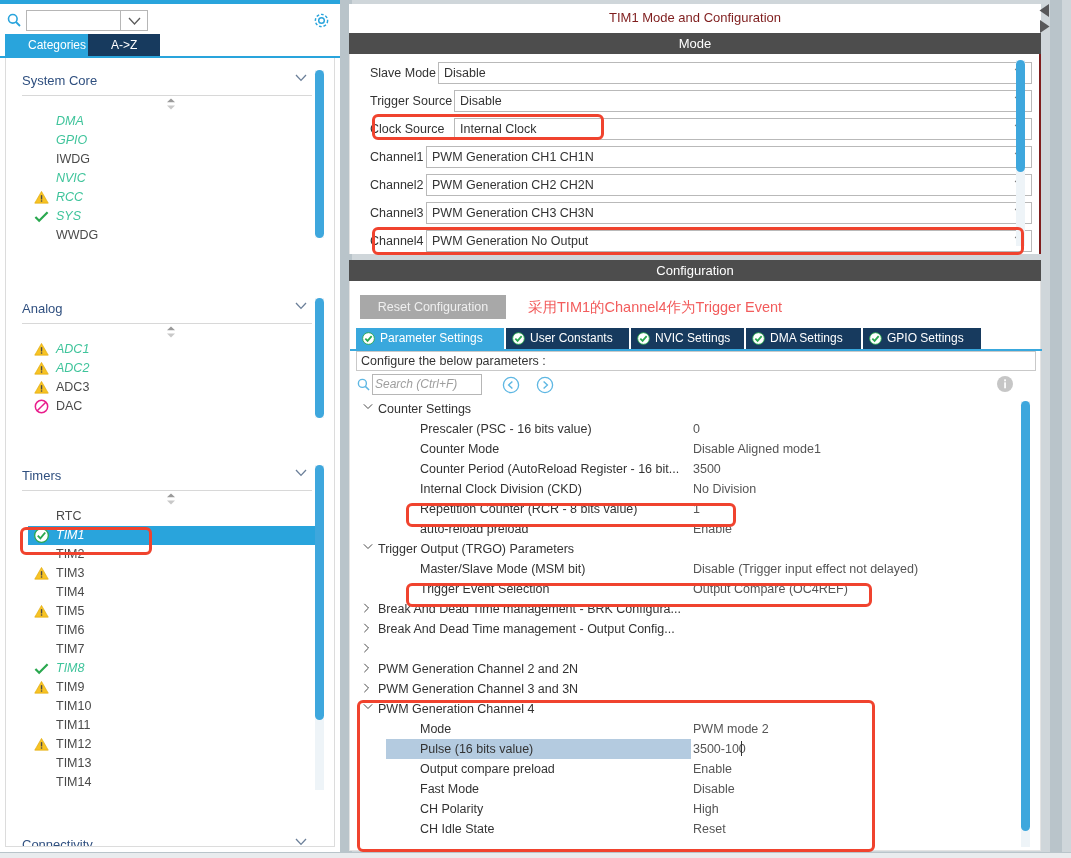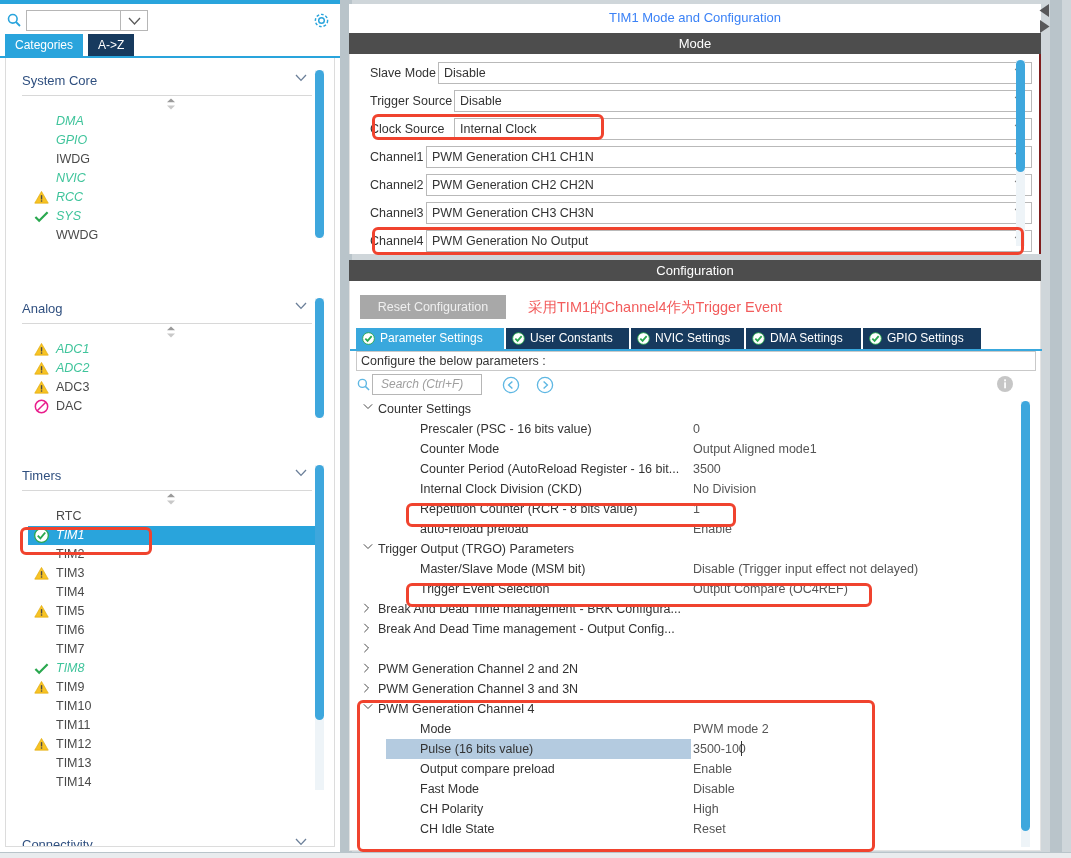--- a/index.html
+++ b/index.html
@@ -33,21 +33,21 @@
     position:absolute; left:121px; top:6px; width:27px; height:21px;
     border:1px solid #b6b6b6; border-left:none; background:#fff;
   }
   #search-drop .chev { position:absolute; left:7px; top:6px; }
   #gear-top { position:absolute; right:10px; top:8px; width:17px; height:17px; }
 
   
   #cat-tabs { position:absolute; left:0; top:34px; width:340px; height:22px; }
   .ltab {
     position:absolute; top:0; height:22px; line-height:22px;
-    font-size:12px; color:#fff; padding:0 10px; cursor:pointer;
+    font-size:12px; color:#fff; padding:0 23px; cursor:pointer;
   }
   #tab-categories { left:5px; background:#29a4dc; }
   #tab-az { left:88px; background:#173a5e; }
   #tabs-underline {
     position:absolute; left:0; top:56px; width:340px; height:2px; background:#29a4dc;
   }
 
   
   #cat-list {
     position:absolute; left:5px; top:58px; width:330px; height:789px;
@@ -83,21 +83,21 @@
   #left-outer-track {
     position:absolute; left:340px; top:0; width:12px; height:858px; background:#b9c4ca;
   }
 
   
   #right-panel {
     position:absolute; left:349px; top:0; width:700px; height:852px;
   }
   #mode-title {
     position:absolute; left:0; top:4px; width:692px; height:40px;
-    background:#ffffff; text-align:center; font-size:13px; color:#3b82f6;
+    background:#ffffff; text-align:center; font-size:13px; color:#7f1d1d;
     line-height:27px;
   }
   #mode-band {
     position:absolute; left:0; top:33px; width:692px; height:21px;
     background:#4d4d4d; color:#fff; font-size:13px; text-align:center; line-height:21px;
   }
   #mode-body {
     position:absolute; left:0; top:54px; width:692px; height:200px; background:#fff;
     border-left:1px solid #e3e3e3; border-right:2px solid #7f1d1d;
   }
@@ -148,21 +148,21 @@
     position:absolute; left:6px; top:70px; width:680px; height:20px;
     border:1px solid #c9c9c9; background:#fff;
     font-size:12.5px; color:#333; line-height:19px; padding-left:4px;
   }
   #param-search-row {
     position:absolute; left:6px; top:90px; width:680px; height:28px; background:#fff;
   }
   #param-search-input {
     position:absolute; left:16px; top:3px; width:110px; height:21px;
     border:1px solid #b6b6b6; background:#fff;
-    font-size:12px; color:#9e9e9e; font-style:italic; line-height:19px; padding-left:8px;
+    font-size:12px; color:#9e9e9e; font-style:italic; line-height:19px; padding-left:2px;
   }
   #prev-btn { position:absolute; left:146px; top:5px; width:18px; height:18px; cursor:pointer; }
   #next-btn { position:absolute; left:180px; top:5px; width:18px; height:18px; cursor:pointer; }
   #info-icon { position:absolute; right:22px; top:4px; width:18px; height:18px; }
 
   #tree {
     position:absolute; left:6px; top:118px; width:680px; height:450px;
     background:#fff; overflow:hidden;
   }
   .trow { position:absolute; left:0; width:680px; height:20px; }
@@ -543,21 +543,21 @@
               <polyline points="1,1.4 6,6.4 11,1.4" fill="none" stroke="#4a4a4a" stroke-width="1.2"></polyline>
             </svg>
             <span class="tname">Counter Settings</span>
           </div>
           <div class="trow leaf" style="top:20px;">
             <span class="tname">Prescaler (PSC - 16 bits value)</span>
             <span class="tval">0</span>
           </div>
           <div class="trow leaf" style="top:40px;">
             <span class="tname">Counter Mode</span>
-            <span class="tval">Output Aligned mode1</span>
+            <span class="tval">Disable Aligned mode1</span>
           </div>
           <div class="trow leaf" style="top:60px;">
             <span class="tname">Counter Period (AutoReload Register - 16 bit...</span>
             <span class="tval">3500</span>
           </div>
           <div class="trow leaf" style="top:80px;">
             <span class="tname">Internal Clock Division (CKD)</span>
             <span class="tval">No Division</span>
           </div>
           <div class="trow leaf" style="top:100px;">

